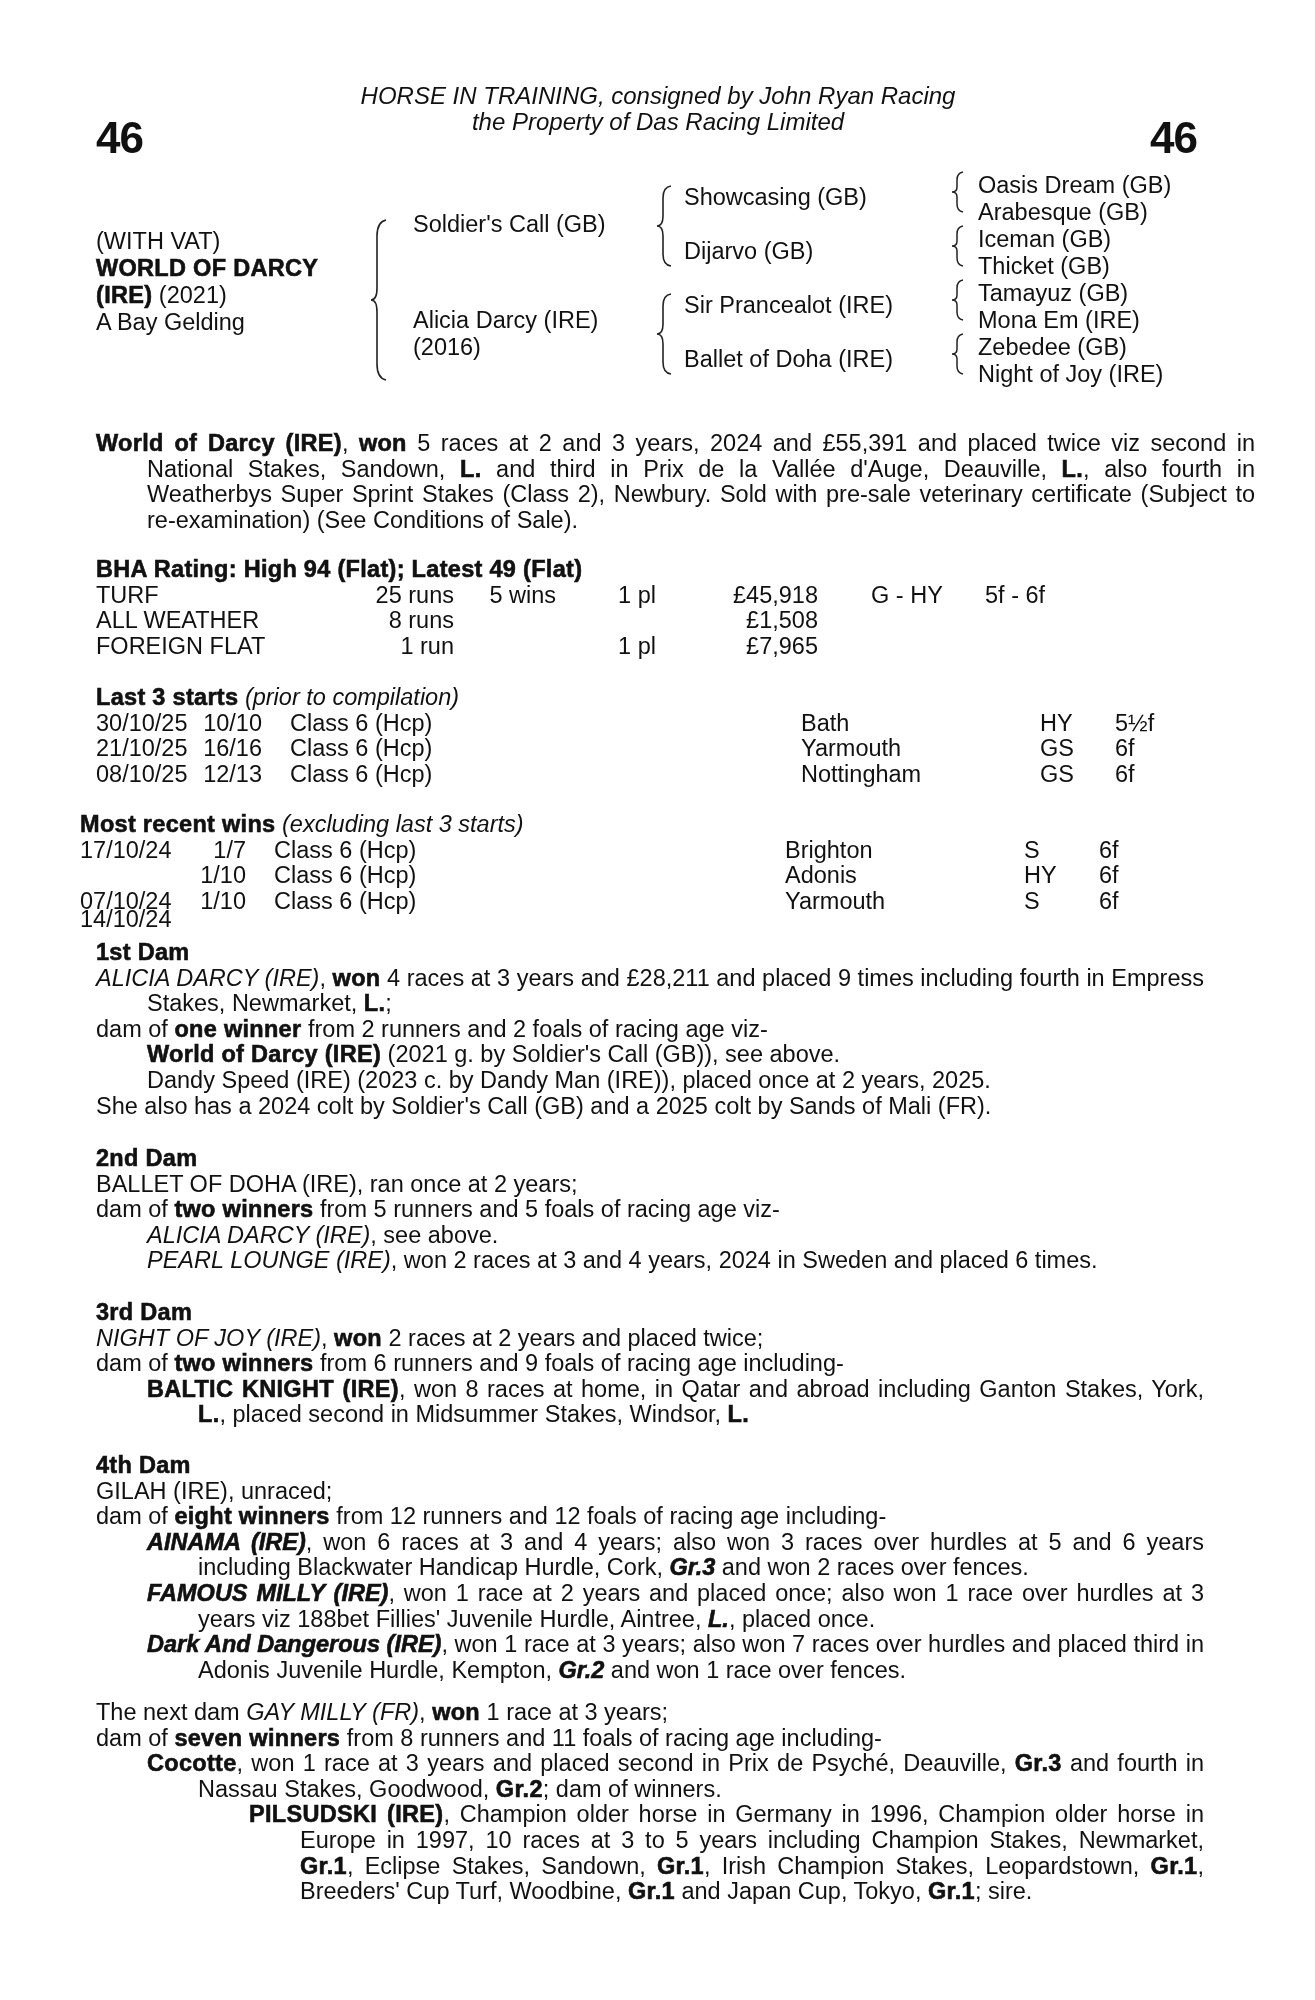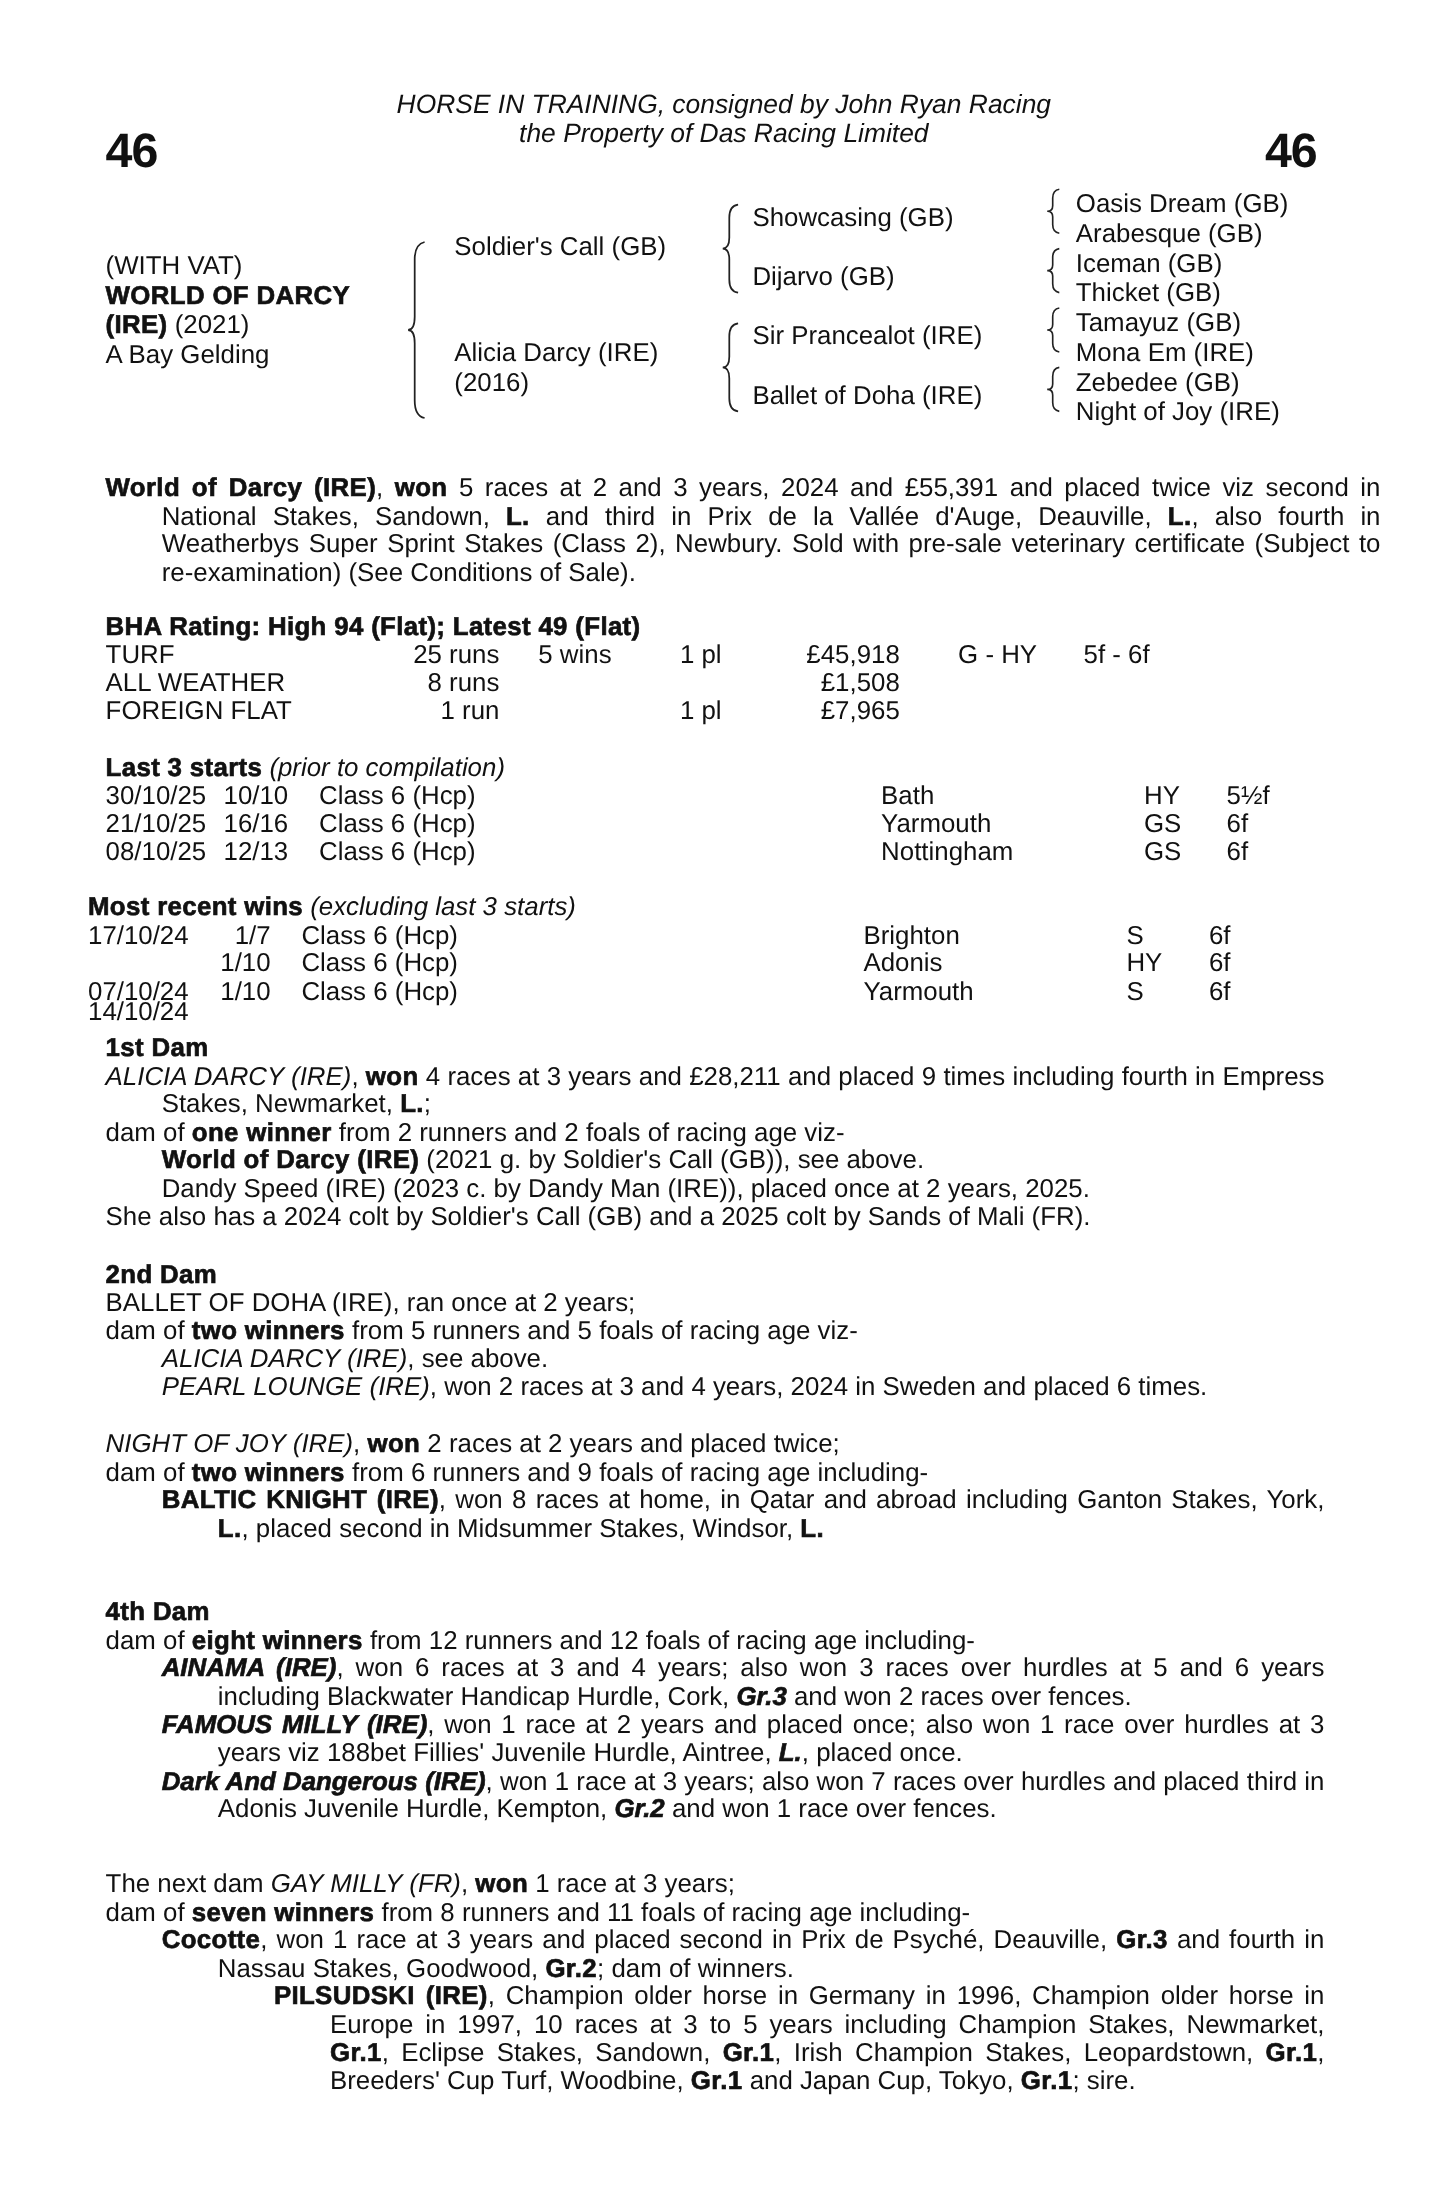--- a/index.html
+++ b/index.html
@@ -181,27 +181,29 @@
 
 <div class="abs para" style="top:1146px;">
   <div class="bk">2nd Dam</div>
   <div>BALLET OF DOHA (IRE), ran once at 2 years;</div>
   <div><span>dam of </span><span class="bk">two winners</span><span> from 5 runners and 5 foals of racing age viz-</span></div>
   <div class="ind1"><span class="it">ALICIA DARCY (IRE)</span><span>, see above.</span></div>
   <div class="ind1"><span class="it">PEARL LOUNGE (IRE)</span><span>, won 2 races at 3 and 4 years, 2024 in Sweden and placed 6 times.</span></div>
 </div>
 
 <div class="abs para" style="top:1300px;">
+  <div class="bk">3rd Dam</div>
   <div><span class="it">NIGHT OF JOY (IRE)</span>, <span class="bk">won</span><span> 2 races at 2 years and placed twice;</span></div>
   <div><span>dam of </span><span class="bk">two winners</span><span> from 6 runners and 9 foals of racing age including-</span></div>
   <div class="hang2"><span class="bk">BALTIC KNIGHT (IRE)</span><span>, won 8 races at home, in Qatar and abroad including Ganton Stakes, York, </span><span class="bk">L.</span><span>, placed second in Midsummer Stakes, Windsor, </span><span class="bk">L.</span></div>
 </div>
 
 <div class="abs para" style="top:1453px;">
   <div class="bk">4th Dam</div>
+  <div>GILAH (IRE), unraced;</div>
   <div><span>dam of </span><span class="bk">eight winners</span><span> from 12 runners and 12 foals of racing age including-</span></div>
   <div class="hang2"><span class="bki">AINAMA (IRE)</span><span>, won 6 races at 3 and 4 years; also won 3 races over hurdles at 5 and 6 years including Blackwater Handicap Hurdle, Cork, </span><span class="bki">Gr.3</span><span> and won 2 races over fences.</span></div>
   <div class="hang2"><span class="bki">FAMOUS MILLY (IRE)</span><span>, won 1 race at 2 years and placed once; also won 1 race over hurdles at 3 years viz 188bet Fillies' Juvenile Hurdle, Aintree, </span><span class="bki">L.</span><span>, placed once.</span></div>
   <div class="hang2"><span class="bki">Dark And Dangerous (IRE)</span><span>, won 1 race at 3 years; also won 7 races over hurdles and placed third in Adonis Juvenile Hurdle, Kempton, </span><span class="bki">Gr.2</span><span> and won 1 race over fences.</span></div>
 </div>
 
 <div class="abs para" style="top:1700px;">
   <div><span>The next dam </span><span class="it">GAY MILLY (FR)</span>, <span class="bk">won</span><span> 1 race at 3 years;</span></div>
   <div><span>dam of </span><span class="bk">seven winners</span><span> from 8 runners and 11 foals of racing age including-</span></div>
   <div class="hang2"><span class="bk">Cocotte</span><span>, won 1 race at 3 years and placed second in Prix de Psyché, Deauville, </span><span class="bk">Gr.3</span><span> and fourth in Nassau Stakes, Goodwood, </span><span class="bk">Gr.2</span><span>; dam of winners.</span></div>

